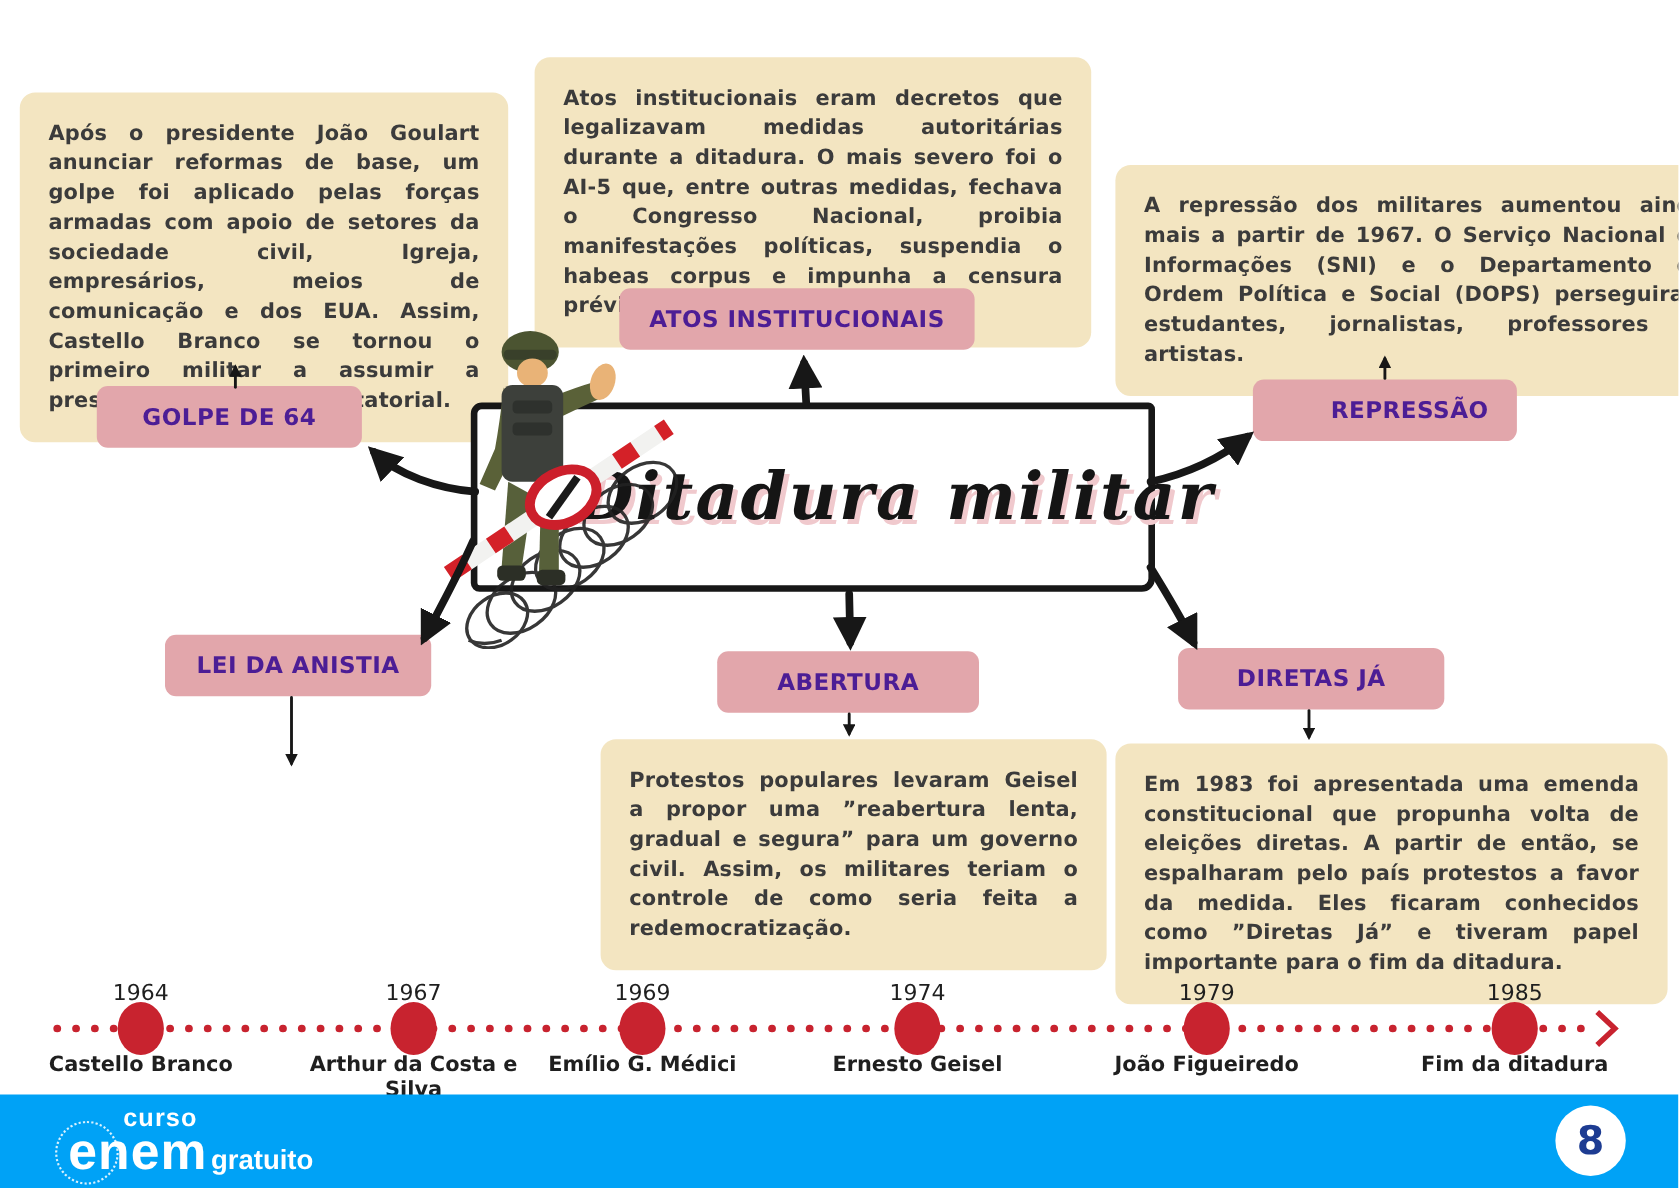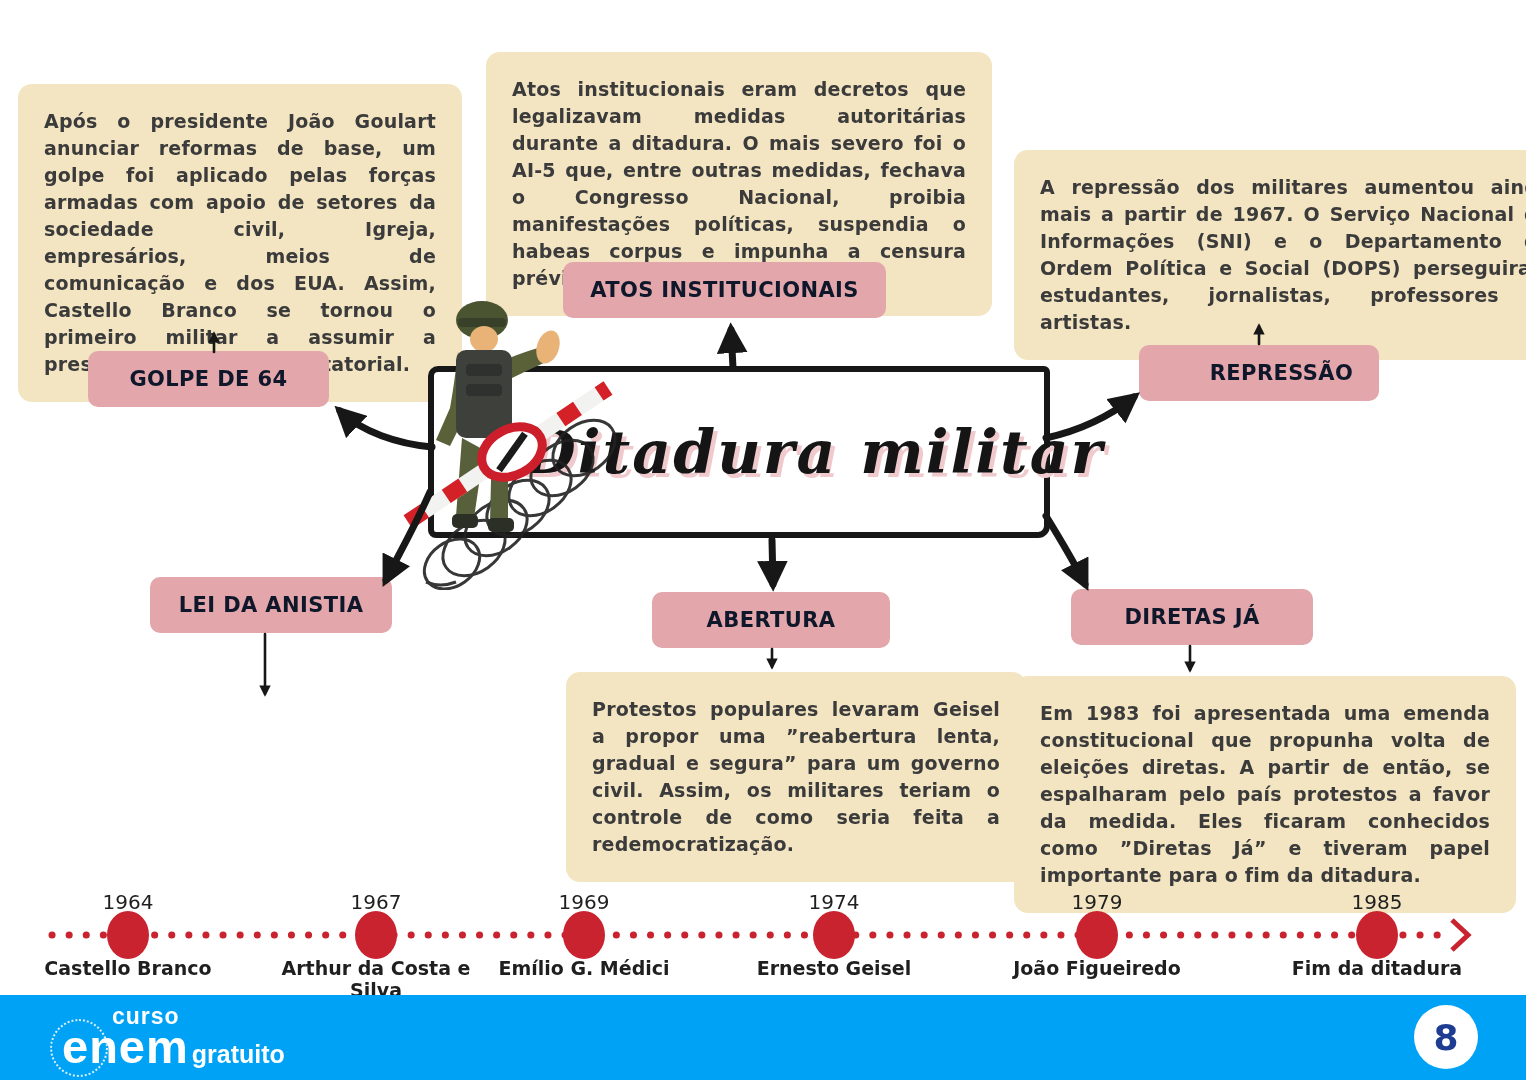--- a/index.html
+++ b/index.html
@@ -10,28 +10,28 @@
   .note{
     position:absolute; background:#f3e5c1; border-radius:14px;
     padding:24px 26px; color:#3b3b3b; font-size:19px; line-height:1.42;
     font-weight:600; text-align:justify; letter-spacing:.2px;
     font-family:"DejaVu Sans", sans-serif;
   }
   .note-tl{ left:18px;  top:84px;  width:444px; }
   .note-tc{ left:486px; top:52px;  width:506px; }
   .note-tr{ left:1014px;top:150px; width:563px; }
   .note-bl{ left:35px;  top:702px; width:478px; }
-  .note-bc{ left:546px; top:672px; width:460px;margin-left:20px; }
+  .note-bc{ left:546px; top:672px; width:460px; }
   .note-br{ left:1014px;top:676px; width:502px; }
 
   
   .topic{
     position:absolute; background:#e2a6ab; border-radius:10px; height:56px;
     display:flex; align-items:center; justify-content:center;
-    color:#0f172a; font-weight:bold; font-size:21px; letter-spacing:.4px;
+    color:#4c1d95; font-weight:bold; font-size:21px; letter-spacing:.4px;
     font-family:"DejaVu Sans", sans-serif;
   }
   .topic-golpe   { left:88px;   top:351px; width:241px; }
   .topic-atos    { left:563px;  top:262px; width:323px; }
   .topic-repressao{ left:1139px; top:345px; width:240px;padding-left:45px; }
   .topic-anistia { left:150px;  top:577px; width:242px; }
   .topic-abertura{ left:652px;  top:592px; width:238px; }
   .topic-diretas { left:1071px; top:589px; width:242px; }
 
   

